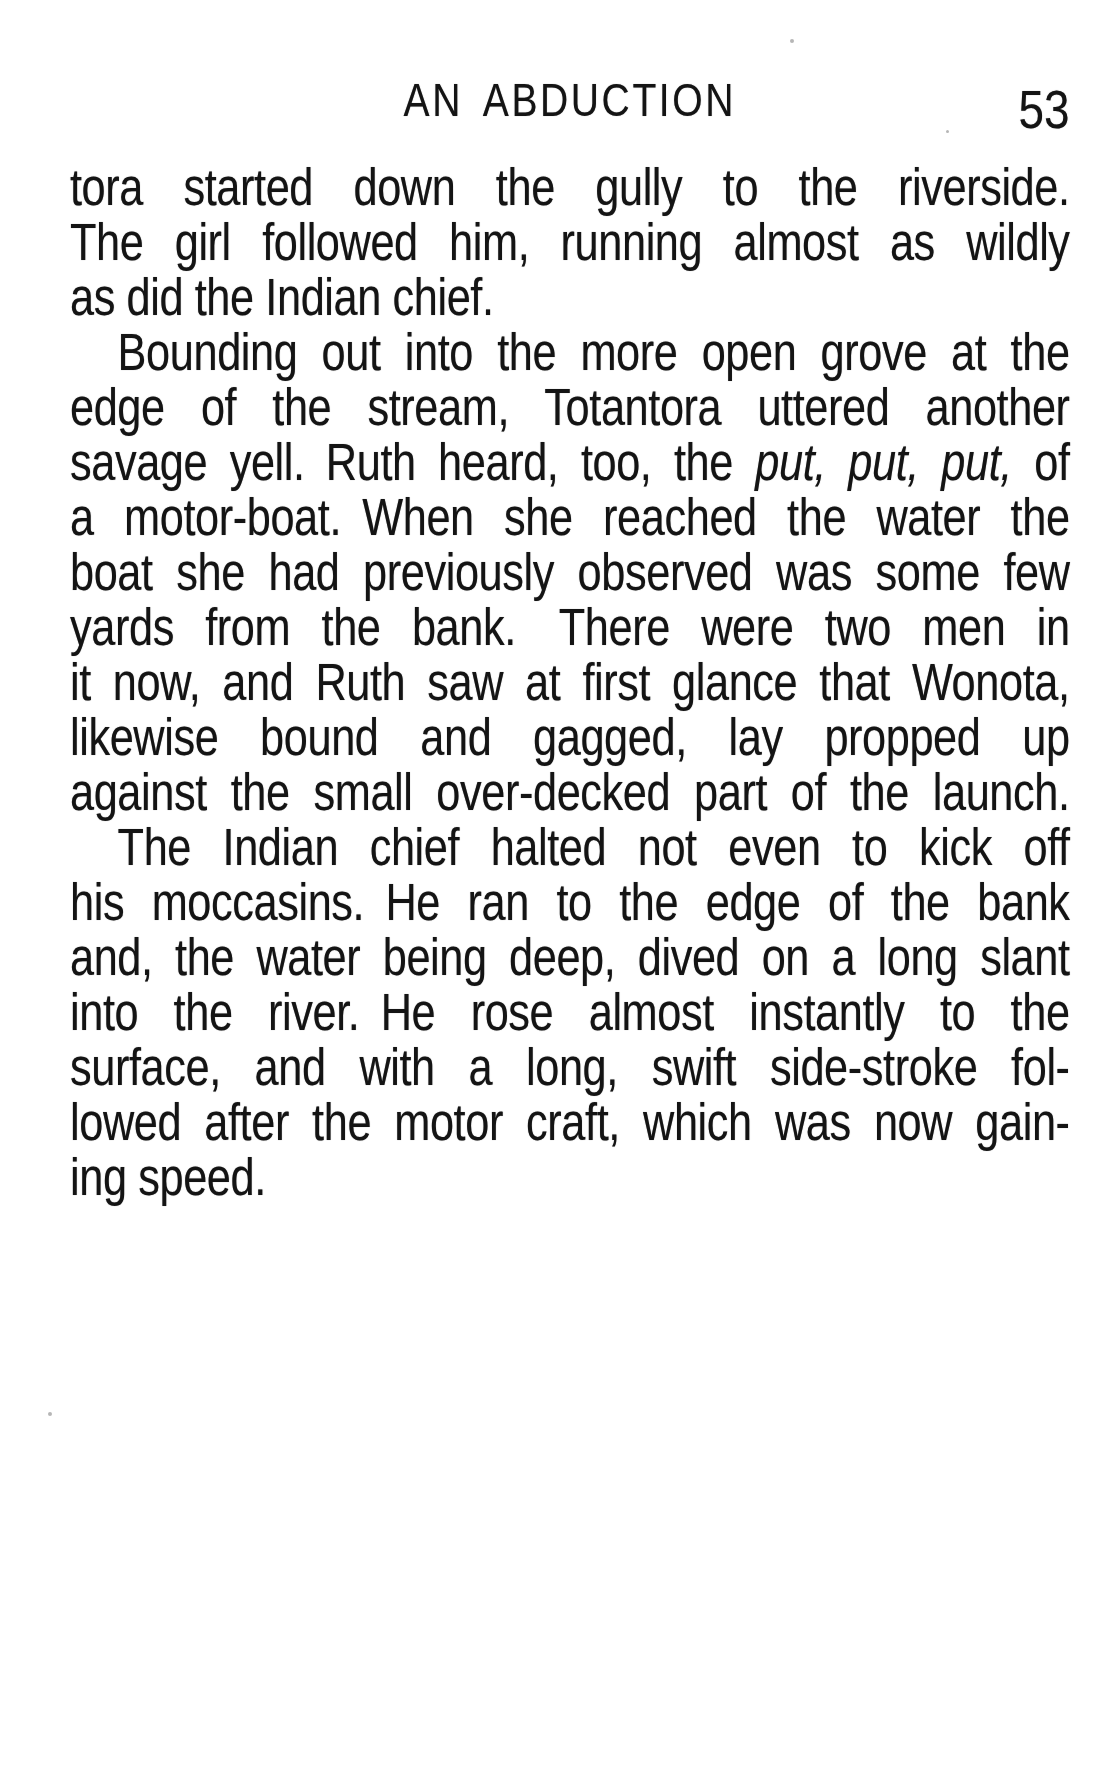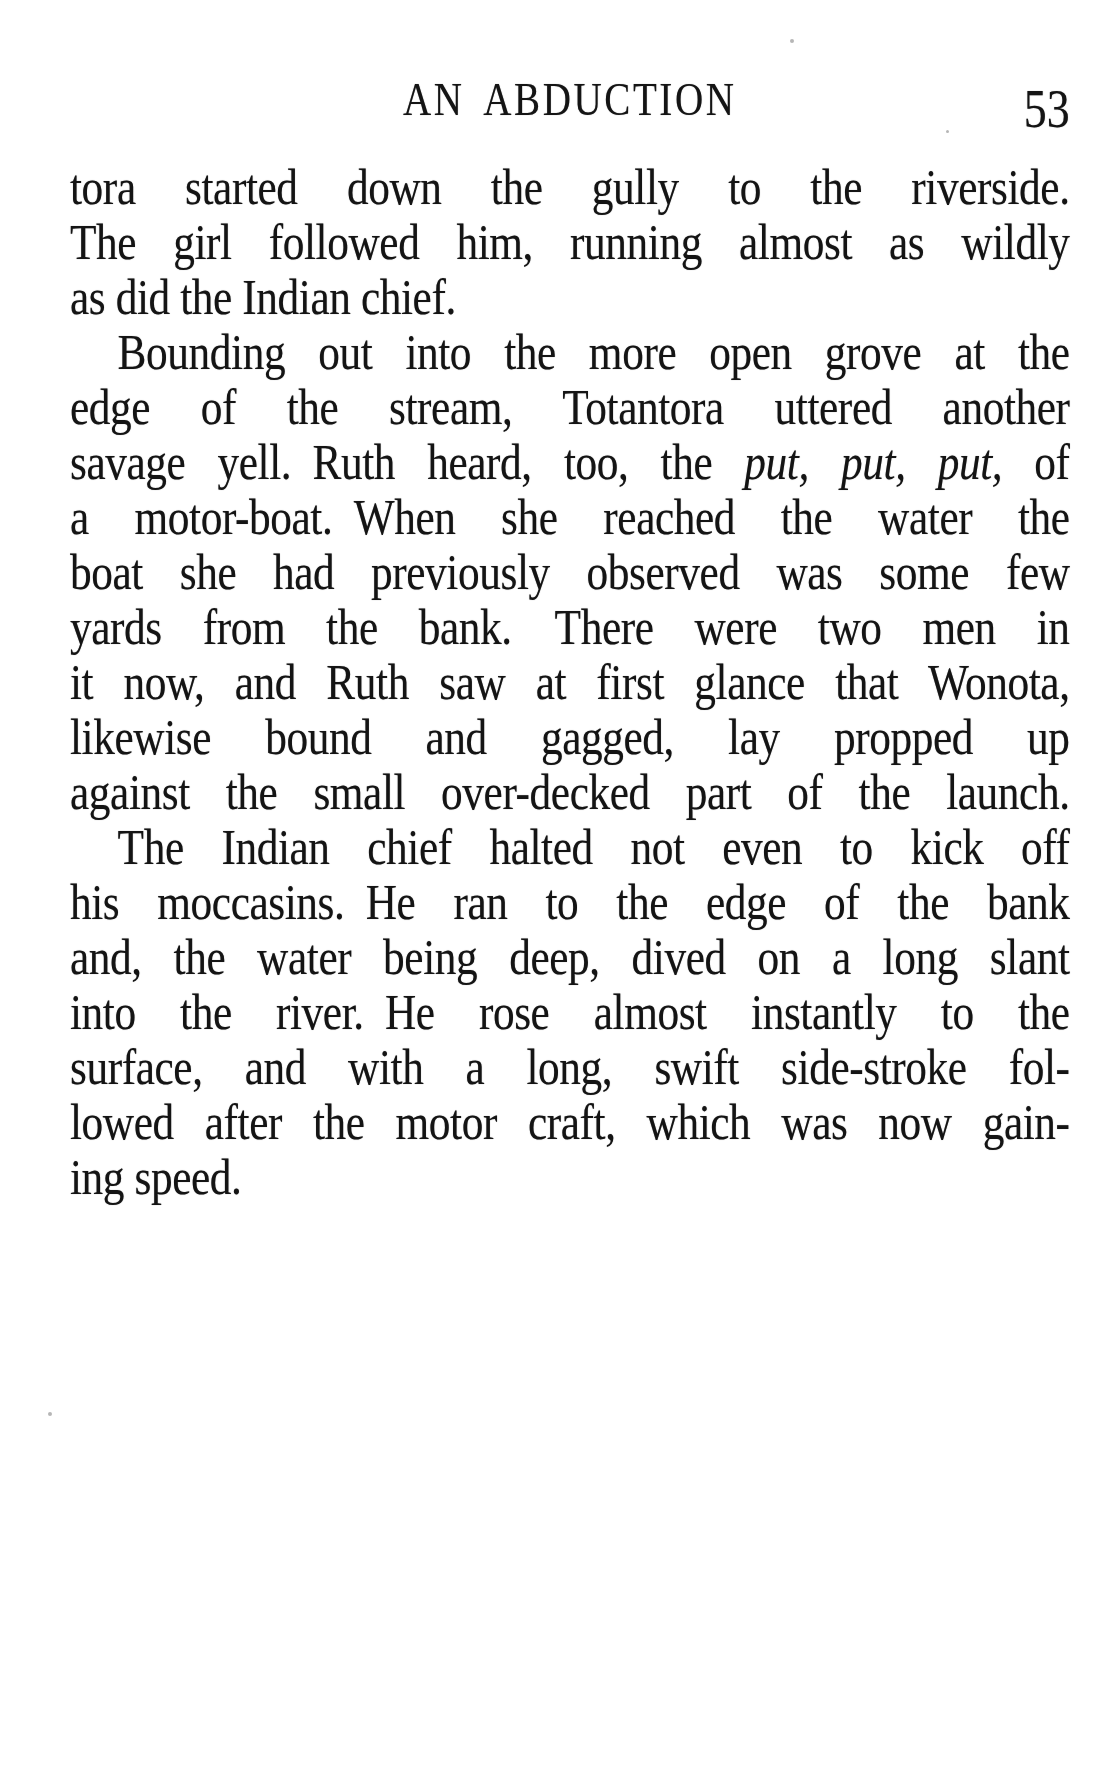--- a/index.html
+++ b/index.html
@@ -2,21 +2,21 @@
 <html><head>
 <meta charset="utf-8">
 <style>
   html, body { margin: 0; padding: 0; background: #ffffff; }
   .page {
     position: relative;
     width: 1117px;
     height: 1639px;
     background: #ffffff;
     overflow: hidden;
-    font-family: Liberation Serif, serif;
+    font-family: Liberation Sans, sans-serif;
     color: #141414;
   }
   
   .content {
     position: absolute;
     left: 70px;
     top: 0;
     width: 1176px;
     height: 100%;
     transform: scaleX(0.85);

